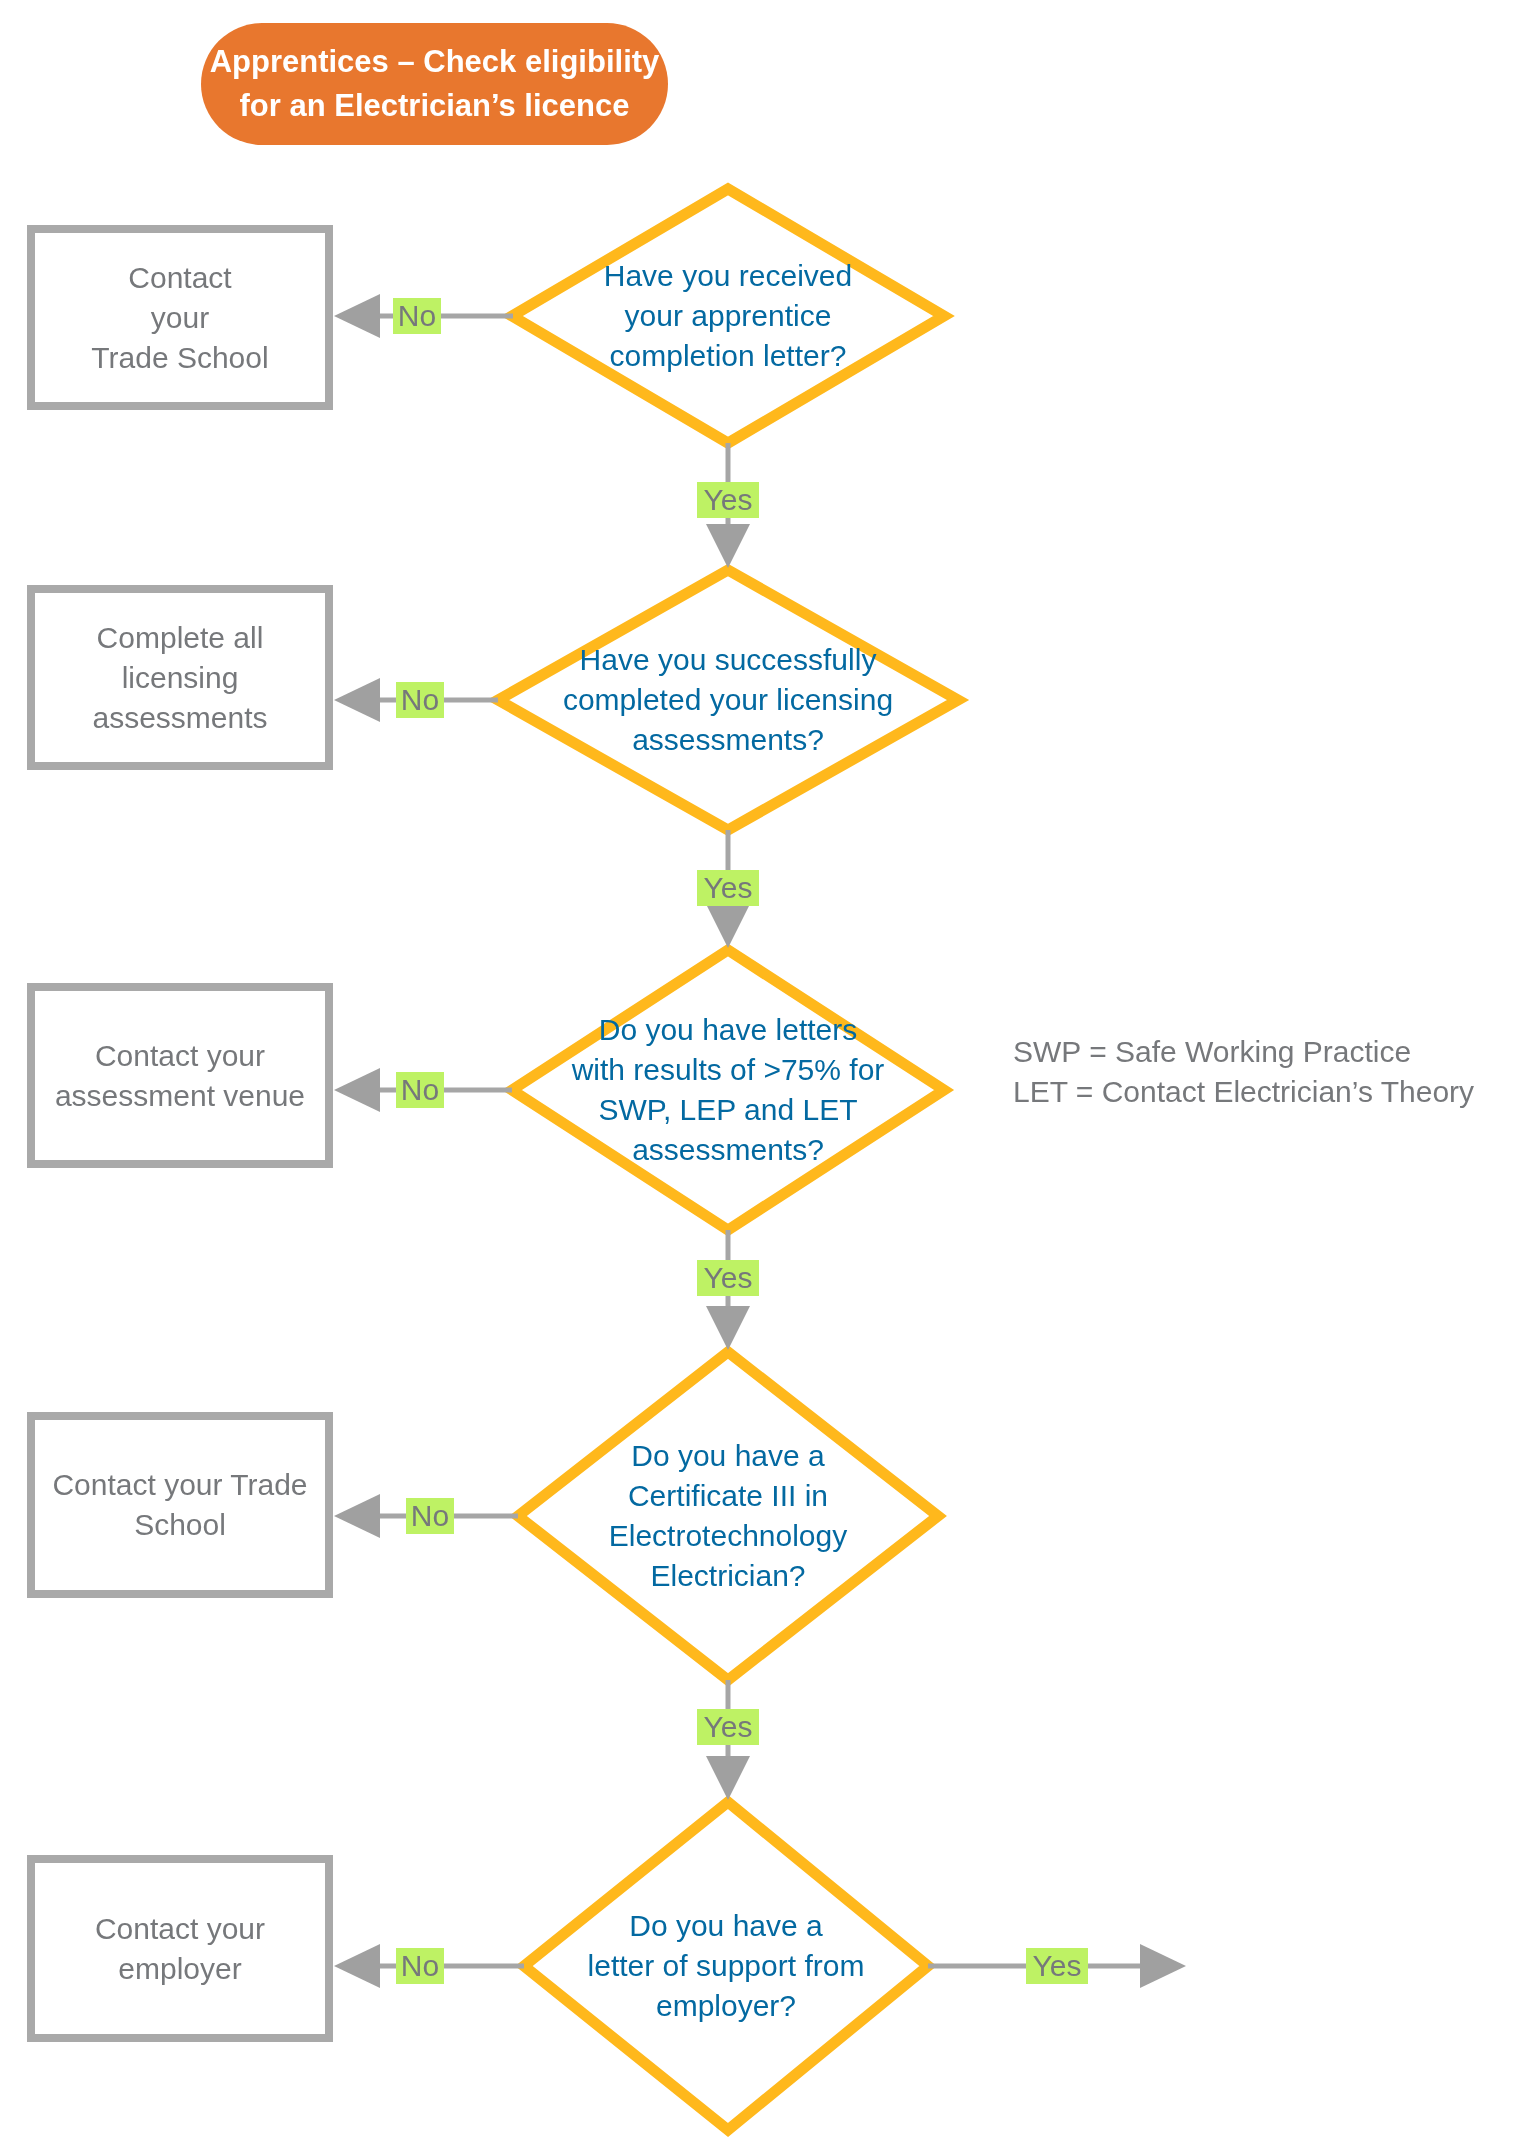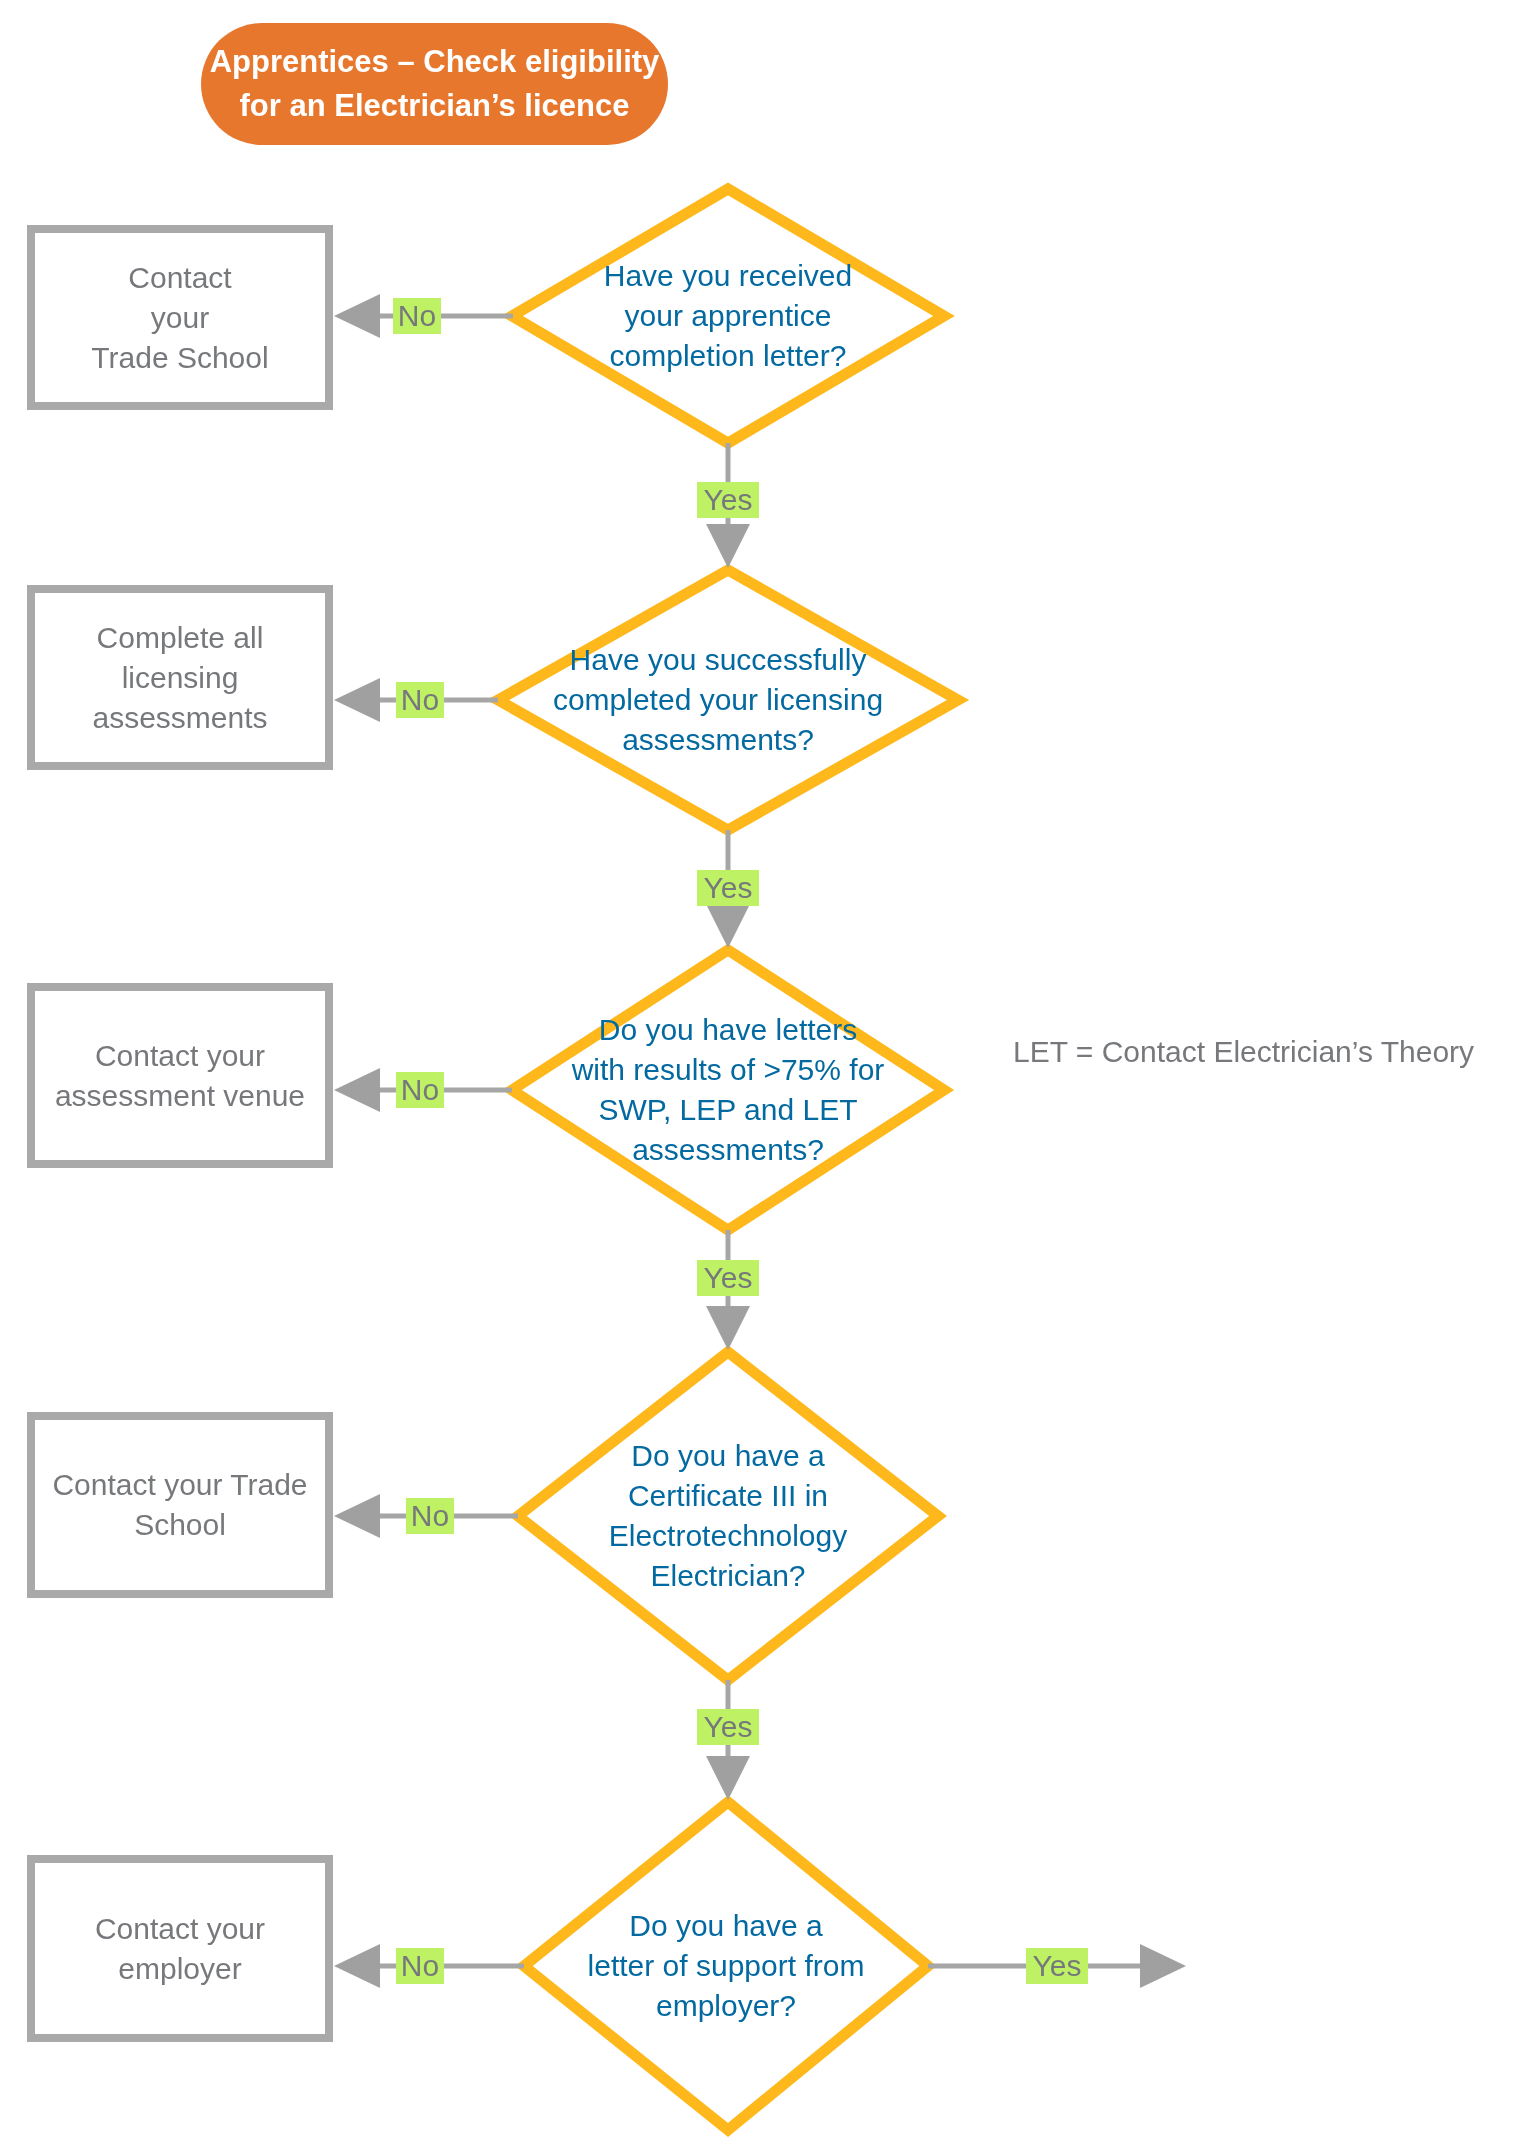--- a/index.html
+++ b/index.html
@@ -19,21 +19,21 @@
   }
   .title-pill {
     left: 201px; top: 23px; width: 467px; height: 122px;
     background: #E8772E; border-radius: 61px;
     color: #ffffff; font-size: 31px; line-height: 44px; font-weight: bold;
   }
   .question {
     color: #0369a1; font-size: 30px; line-height: 40px; font-weight: 500;
   }
   .q1 { left: 512px; top: 189px; width: 432px; height: 254px; }
-  .q2 { left: 488px; top: 570px; width: 460px; height: 260px; }
+  .q2 { left: 498px; top: 570px; width: 460px; height: 260px; }
   .q3 { left: 512px; top: 950px;  width: 432px; height: 280px; }
   .q4 { left: 518px; top: 1352px; width: 420px; height: 328px; }
   .q5 { left: 524px; top: 1802px; width: 404px; height: 328px; }
   .graybox {
     left: 27px; width: 306px; background: #ffffff;
     border: 8px solid #A9A9A9;
     color: #76787B; font-size: 30px; line-height: 40px; font-weight: 500;
   }
   .b1 { top: 225px;  height: 185px; }
   .b2 { top: 585px;  height: 185px; }
@@ -133,17 +133,18 @@
   <div class="abs center lbl lbl-no" style="left:396px;  top:1072px;">No</div>
   <div class="abs center lbl lbl-no" style="left:406px;  top:1498px;">No</div>
   <div class="abs center lbl lbl-no" style="left:396px;  top:1948px;">No</div>
   <div class="abs center lbl lbl-yes" style="left:697px;  top:482px;">Yes</div>
   <div class="abs center lbl lbl-yes" style="left:697px;  top:870px;">Yes</div>
   <div class="abs center lbl lbl-yes" style="left:697px;  top:1260px;">Yes</div>
   <div class="abs center lbl lbl-yes" style="left:697px;  top:1709px;">Yes</div>
   <div class="abs center lbl lbl-yes" style="left:1026px; top:1948px;">Yes</div>
 
   <div class="abs legend">
+    <div>SWP = Safe Working Practice</div>
     <div>LET = Contact Electrician’s Theory</div>
   </div>
 
 
 </div>
 
 </body></html>

